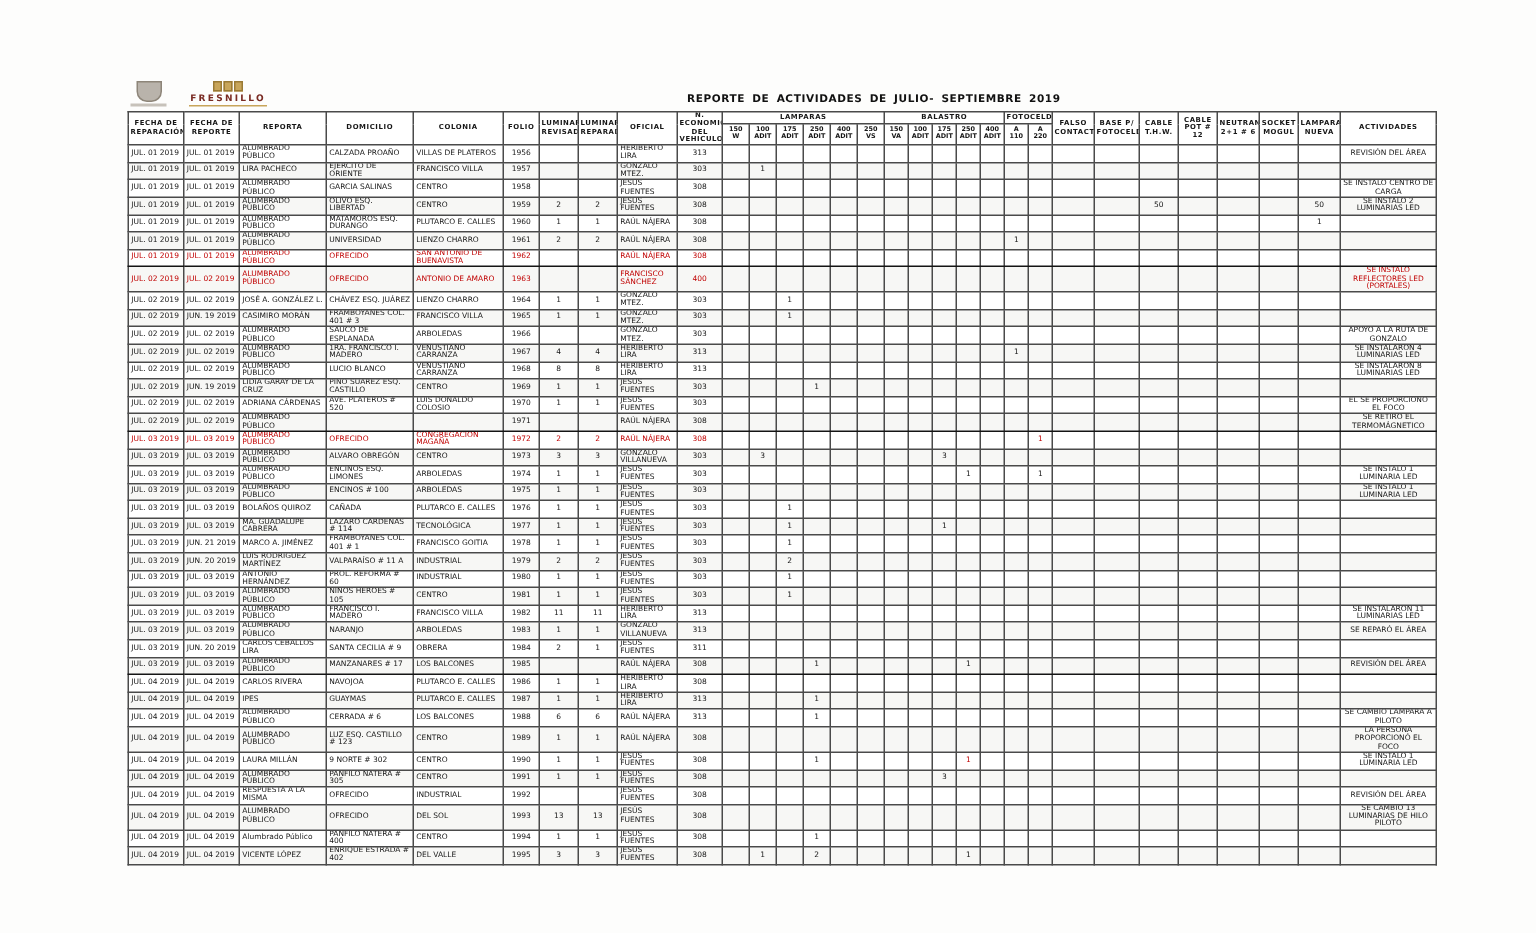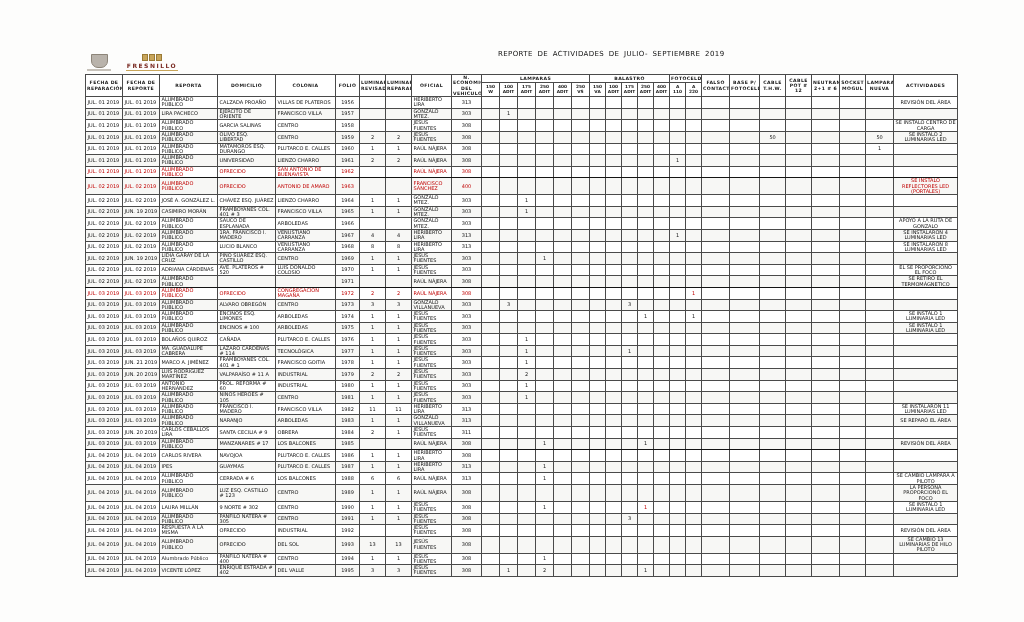--- a/index.html
+++ b/index.html
@@ -16,22 +16,22 @@
   .shield{width:26px;height:17px;display:flex;flex-direction:column;align-items:center}
   .shield .crest{width:15px;height:12px;background:#b9b3ab;border:1px solid #8d8579;border-radius:0 0 7px 7px}
   .shield .base{width:24px;height:2px;background:#c7c2ba;margin-top:1px}
   .fresnillo{display:flex;flex-direction:column;align-items:center}
   .fresnillo .building{display:flex;gap:1px;margin-bottom:1px}
   .fresnillo .building span{display:block;width:4px;height:5px;background:#c8a55a;border:0.5px solid #9a7a35}
   .fresnillo .word{font-size:6px;font-weight:bold;letter-spacing:1.5px;color:#7a2b23}
   .fresnillo .rule{width:52px;height:1px;background:#c8a55a;margin-top:1px}
 
   .title{
-    position:absolute;left:458px;top:50px;
-    font-size:7px;font-weight:normal;letter-spacing:.4px;word-spacing:2px;color:#111;margin-left:40px;
+    position:absolute;left:458px;top:62px;
+    font-size:7px;font-weight:bold;letter-spacing:.4px;word-spacing:2px;color:#111;
   }
 
   
   table#report-table{
     position:absolute;left:85px;top:74px;width:872px;
     border-collapse:collapse;table-layout:fixed;background:#fff;
   }
   #report-table th,#report-table td{
     border:0.6px solid #4a4a4a;
     overflow:hidden;vertical-align:middle;

